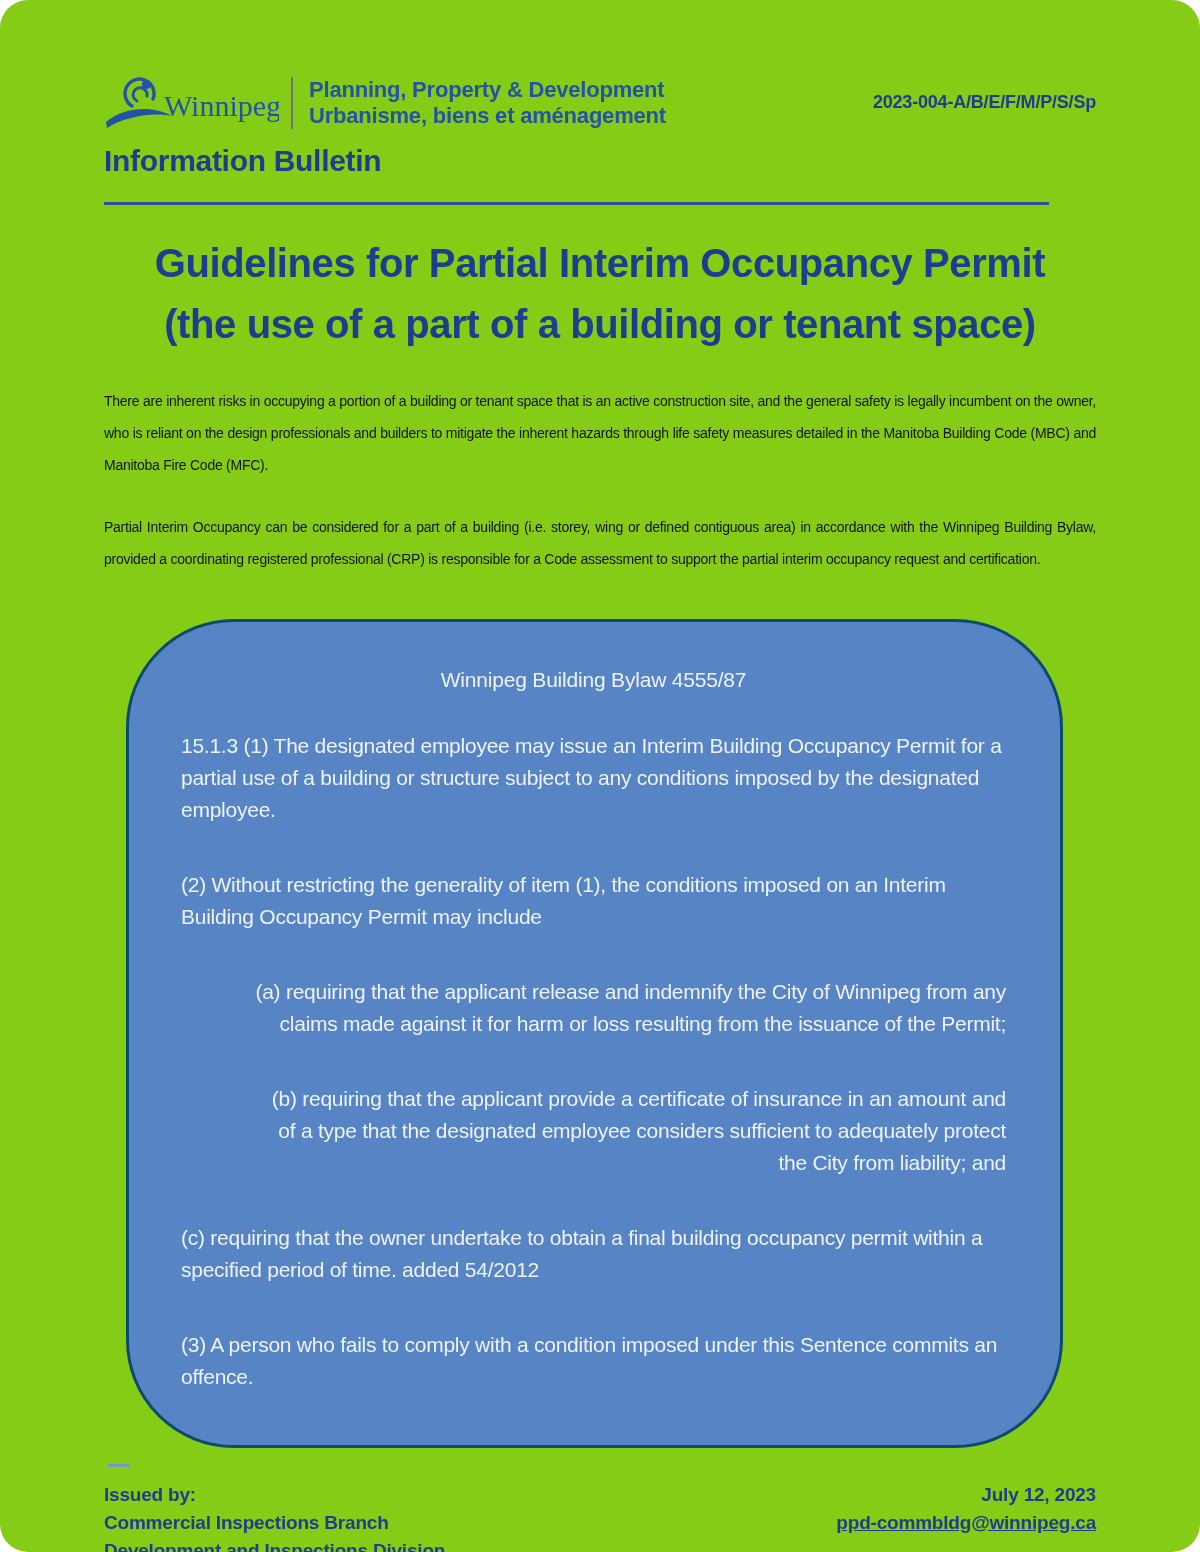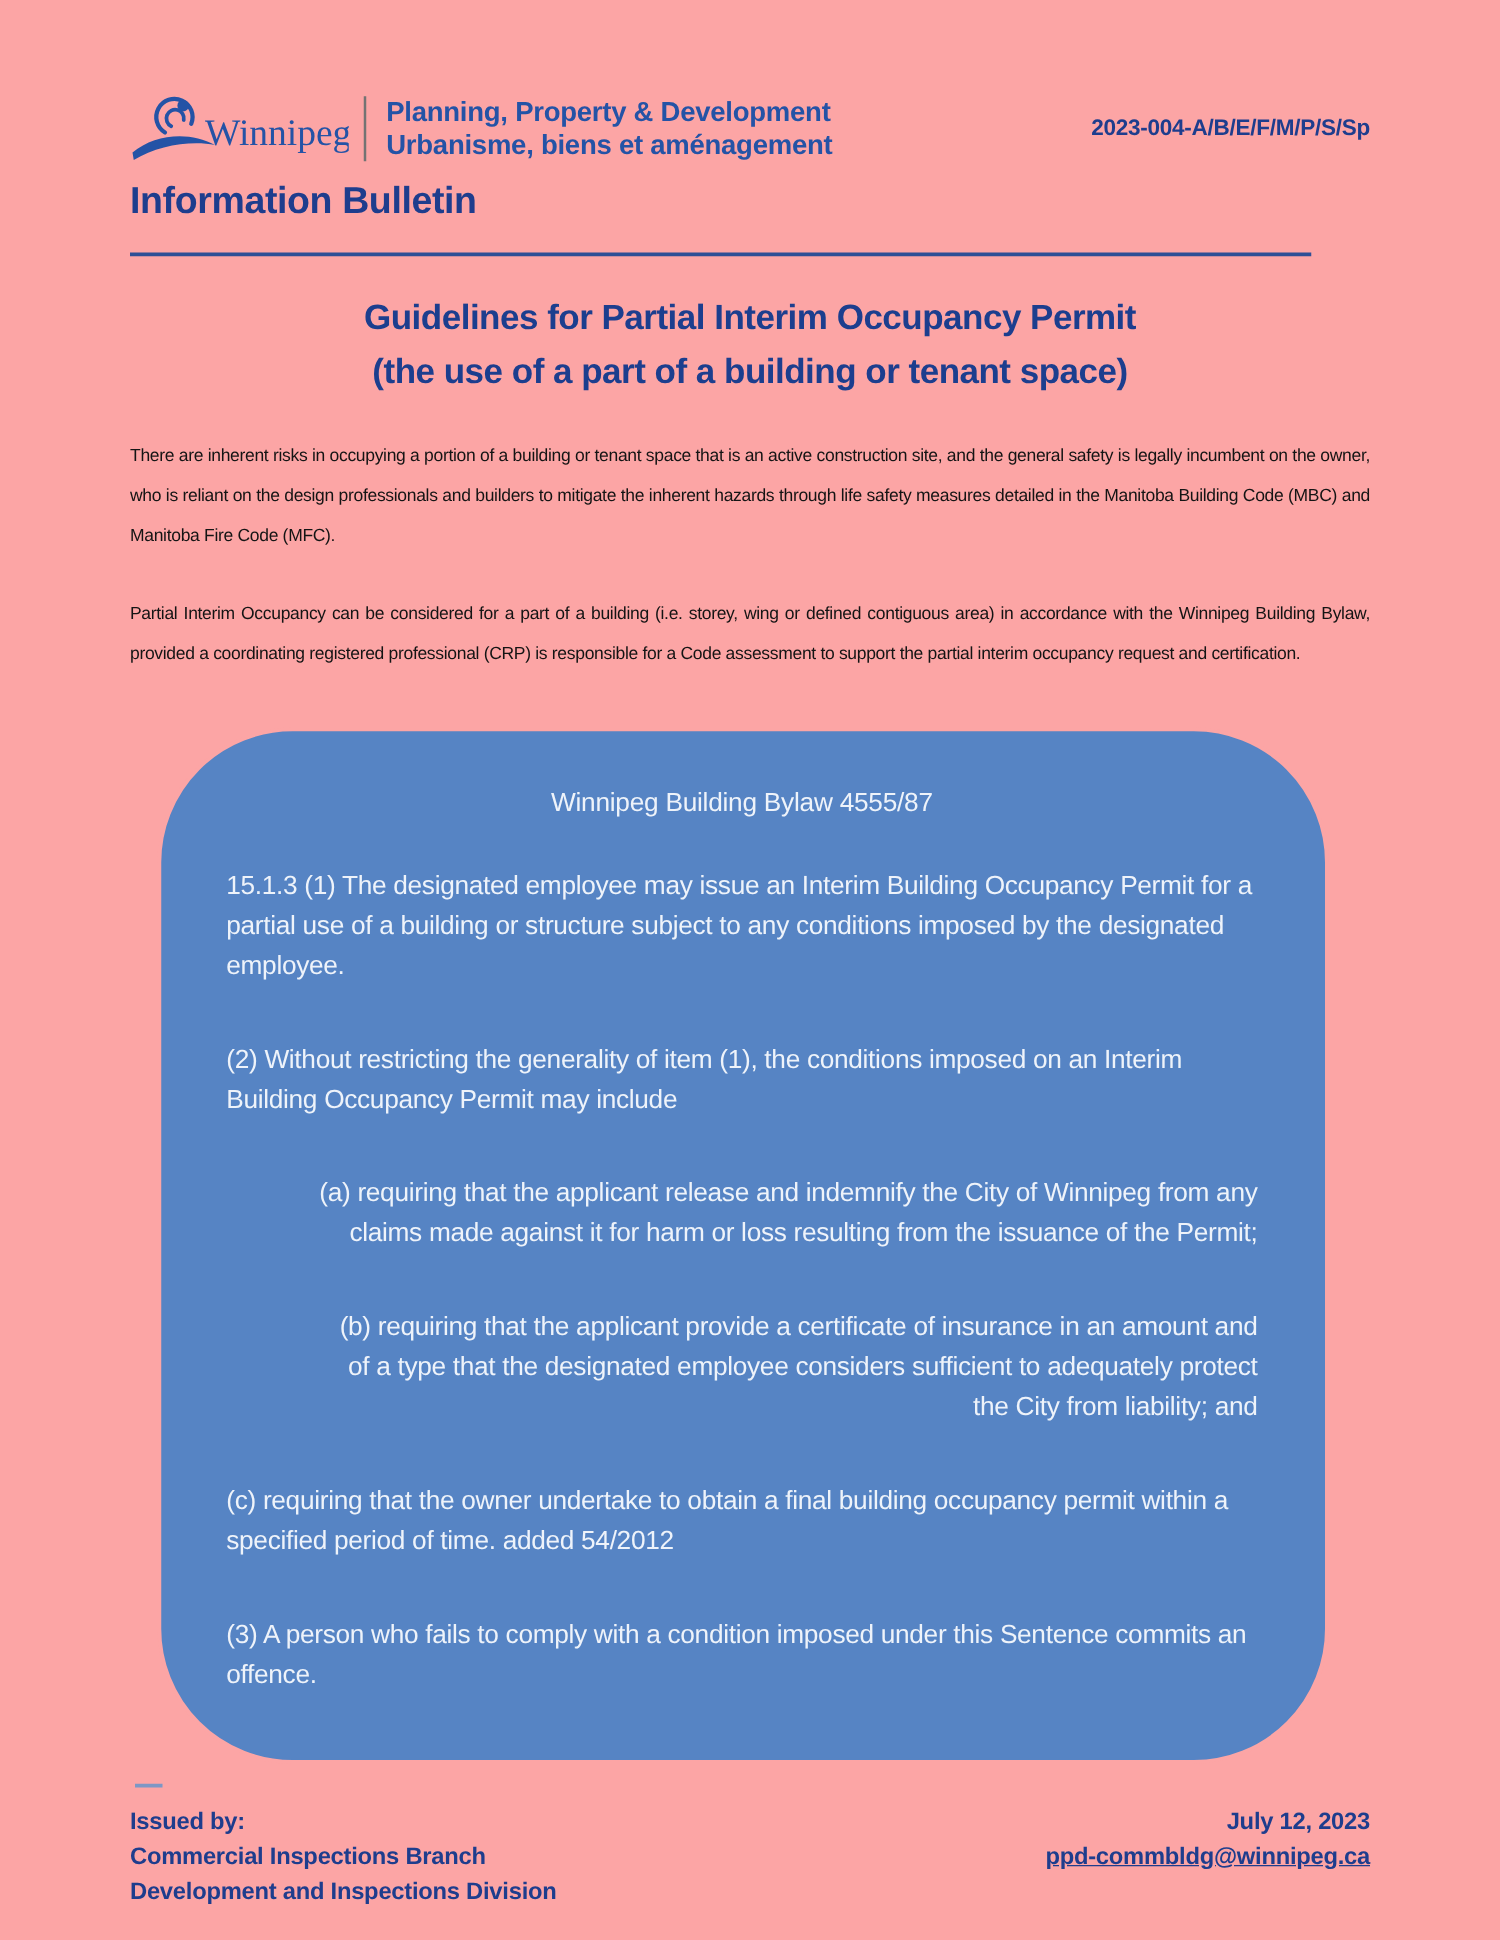--- a/index.html
+++ b/index.html
@@ -1,22 +1,23 @@
 <!DOCTYPE html>
 <html><head>
 <meta charset="utf-8">
 <style>
   * { margin: 0; padding: 0; box-sizing: border-box; }
   html, body { background: #ffffff; }
   .page {
     width: 1200px; height: 1552px;
-    background: #fca5a5;
+    background: #84cc16;
     font-family: "Liberation Sans", sans-serif;
     position: relative;
     overflow: hidden;
+    border-radius: 28px;
   }
   .content { padding: 72px 104px 0 104px; }
 
   
   .header-row { display: flex; justify-content: space-between; align-items: flex-start; }
   .logo-block { display: flex; align-items: center; }
   .logo-svg { width: 175px; height: 62px; display: block; }
   .dept {
     border-left: 2px solid #737373;
     padding-left: 16px;
@@ -41,42 +42,42 @@
     margin-top: 10px;
     letter-spacing: -0.3px;
   }
   .rule { height: 3px; background: #2e4f96; width: 945px; margin-top: 24px; }
 
   
   .title-block { margin-top: 28px; text-align: center; }
   .title-line {
     color: #1c3e8e;
     font-weight: bold;
-    font-size: 28px;
+    font-size: 40px;
     line-height: 1.52;
     letter-spacing: -0.4px;
   }
 
   
   .para {
     font-size: 14px;
     line-height: 32px;
     color: #141414;
     text-align: justify;
     margin-top: 30px;
     letter-spacing: -0.25px;
   }
 
   
   .bylaw-box {
     margin-top: 44px;
     margin-left: 22px;
     width: 937px;
     background: #5684c4;
-    border: 3px solid #fca5a5;
+    border: 3px solid #0c4a6e;
     border-radius: 108px;
     padding: 46px 54px 52px 52px;
     color: #eef3fa;
   }
   .bylaw-title {
     text-align: center;
     font-size: 21px;
     letter-spacing: -0.2px;
   }
   .clause {

